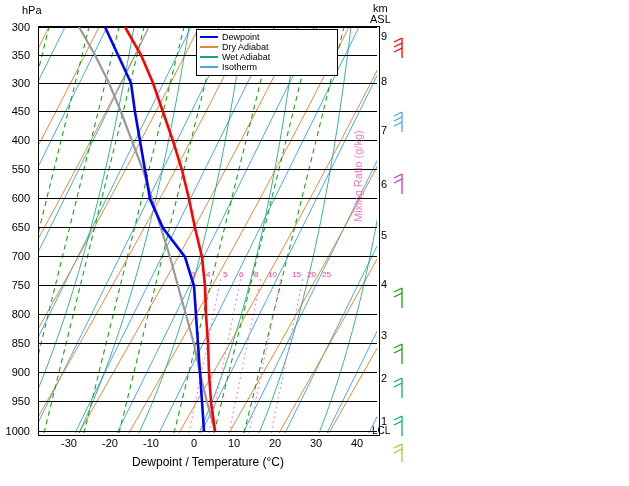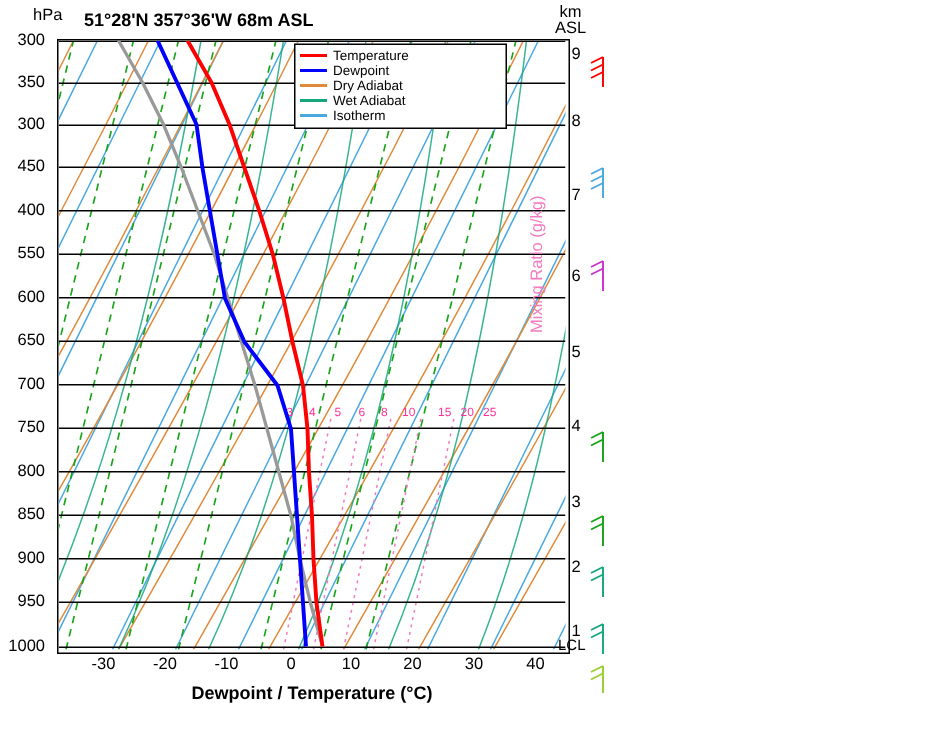--- a/index.html
+++ b/index.html
@@ -12,21 +12,21 @@
   #skewt-panel{left:0;top:0;width:412px;height:356px;}
   #hpa-label{left:22px;top:4px;font-size:11px;}
   #station-title{left:56px;top:6px;font-size:12px;font-weight:bold;letter-spacing:0px;}
   #km-label{left:370px;top:3px;font-size:11px;text-align:center;line-height:11px;}
 
   #plot{left:38px;top:26px;width:340px;height:408px;border:1px solid #000;background:#fff;overflow:hidden;}
   #plotsvg{position:absolute;left:0;top:0;}
 
   .ylab{position:absolute;right:382px;font-size:11px;text-align:right;width:30px;}
   .xlab{position:absolute;top:437px;font-size:11px;text-align:center;width:34px;}
-  #xaxis-title{left:38px;top:455px;width:340px;text-align:center;font-size:12px;font-weight:bold;}
+  #xaxis-title{left:38px;top:455px;width:340px;text-align:center;font-size:12px;}
 
   .kmlab{position:absolute;left:381px;font-size:11px;}
 
   #legend{position:absolute;left:196px;top:29px;width:134px;background:#fff;border:1px solid #000;padding:2px 3px 3px 3px;font-size:9px;line-height:10.5px;}
   #legend .row{display:flex;align-items:center;height:10px;}
   #legend .sw{width:18px;height:0;border-top-width:2px;border-top-style:solid;margin-right:4px;}
 
   #mixratio-label{position:absolute;left:352px;top:222px;font-size:11px;color:#f07dc0;
      transform:rotate(-90deg);transform-origin:left top;white-space:nowrap;}
   #lcl-label{position:absolute;left:372px;top:425px;font-size:10px;}
@@ -35,21 +35,20 @@
   #right-panel{left:412px;top:0;width:217px;height:486px;}
 </style>
 </head>
 <body>
 
 <div id="root">
 
   <div class="abs" id="skewt-panel">
 
     <div class="abs" id="hpa-label">hPa</div>
-    <div class="abs" id="station-title">51°28'N 357°36'W 68m ASL</div>
     <div class="abs" id="km-label">km<br>ASL</div>
 
     <div class="abs" id="plot">
       <svg id="plotsvg" width="338" height="406" viewBox="0 0 338 406">
         <defs>
           <clipPath id="clip">
               <rect x="0" y="0" width="338" height="406"></rect>
             </clipPath>
         </defs>
         <g clip-path="url(#clip)">
@@ -152,24 +151,20 @@
 
           <polyline fill="none" stroke="#0000ff" stroke-width="2.6" points="165,404 163,375 161,346 159,317 157,288 155,259 146,230 124,201 111,172 106,143 101,114 96,85 92,56 79,28 66,0"></polyline>
         </g>
       </svg>
 
       <div style="position:absolute;left:0;top:0;width:338px;height:406px;"></div>
     </div>
 
     <div id="legend">
       <div class="row">
-          <span class="sw" style="border-top-color:#ff0000"></span>
-          <span>Temperature</span>
-        </div>
-      <div class="row">
           <span class="sw" style="border-top-color:#0000ff"></span>
           <span>Dewpoint</span>
         </div>
       <div class="row">
           <span class="sw" style="border-top-color:#e08a3c"></span>
           <span>Dry Adiabat</span>
         </div>
       <div class="row">
           <span class="sw" style="border-top-color:#17a77e"></span>
           <span>Wet Adiabat</span>

